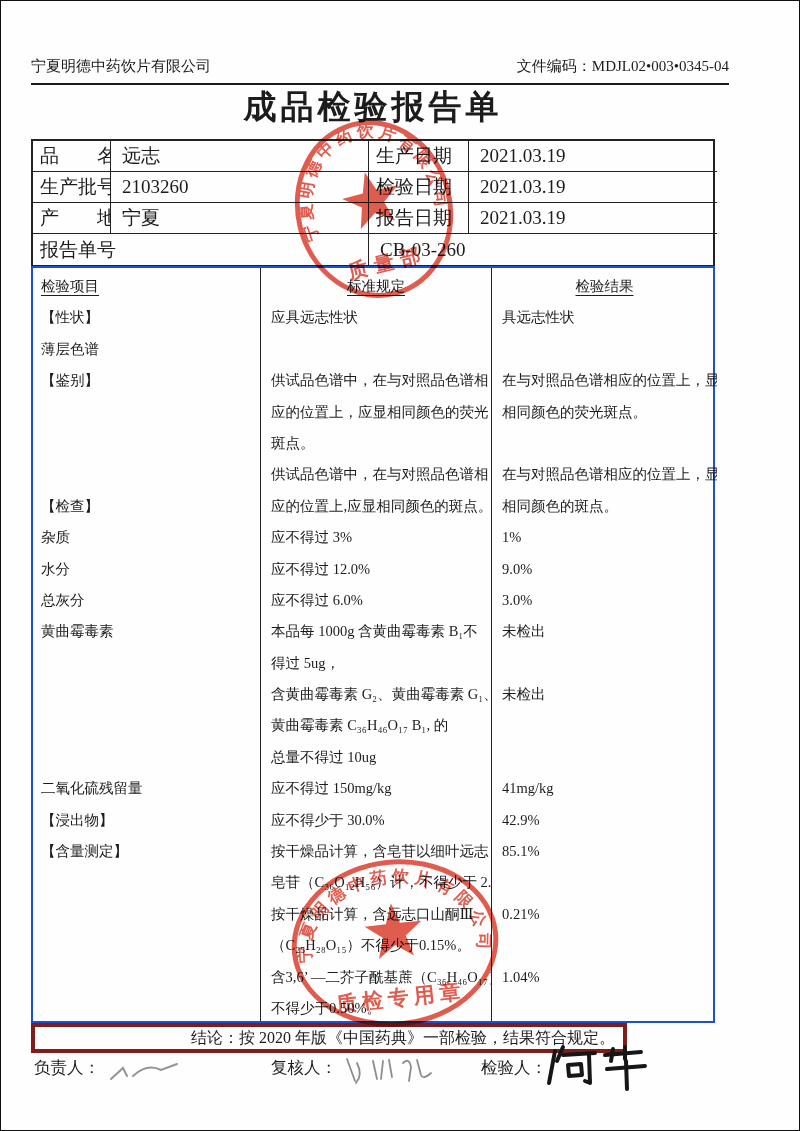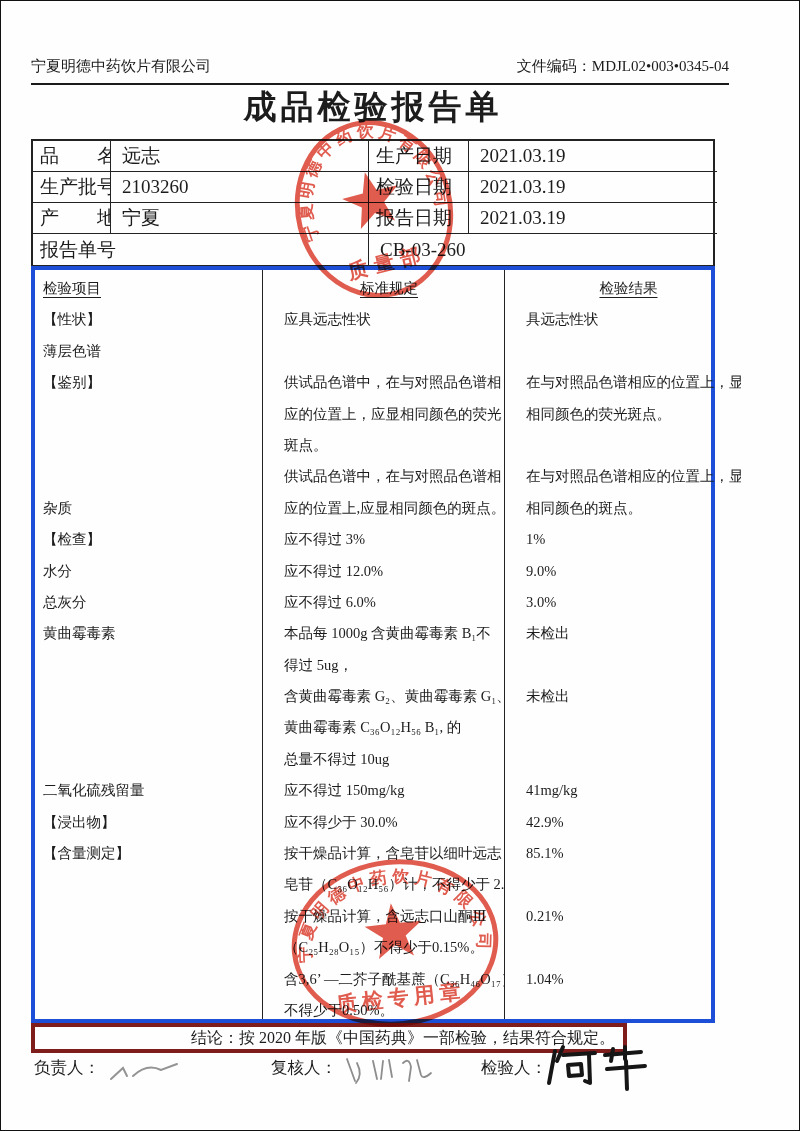--- a/index.html
+++ b/index.html
@@ -29,21 +29,21 @@
     display:flex; align-items:center; padding:0 7px; white-space:nowrap; overflow:hidden; }
   .info .c.val { padding:0 11px; }
   .info .c.last { border-right:none; }
   .info .c.bot { border-bottom:none; }
   .info .span2a { grid-column:1 / 3; }
   .info .span2b { grid-column:3 / 5; }
   
   .main {
     position:absolute; top:265px; left:30px; width:684px; height:757px;
     display:grid; grid-template-columns:228px 231px 225px;
-    border:4px solid #1d4ed8; font-size:14.5px;gap:11px;
+    border:2px solid #1d4ed8; font-size:14.5px;
   }
   .main .col { border-right:1px solid #222; overflow:hidden; padding-top:3px; }
   .main .col.last { border-right:none; }
   .tline { height:31.4px; line-height:31.4px; padding:0 8px; white-space:nowrap; overflow:hidden; }
   .col-std .tline, .col-res .tline { padding:0 10px; }
   .thead { height:31.4px; line-height:31.4px; white-space:nowrap; }
   .thead span { text-decoration:underline; text-underline-offset:4px; }
   .thead.left { padding:0 8px; text-align:left; }
   .thead.center { text-align:center; }
   
@@ -94,22 +94,22 @@
 
   <div class="main">
     <div class="col col-item">
       <div class="thead left"><span>检验项目</span></div>
     <div class="tline">【性状】</div>
         <div class="tline">薄层色谱</div>
         <div class="tline">【鉴别】</div>
         <div class="tline"></div>
         <div class="tline"></div>
         <div class="tline"></div>
+        <div class="tline">【检查】</div>
         <div class="tline">杂质</div>
-        <div class="tline">【检查】</div>
         <div class="tline">水分</div>
         <div class="tline">总灰分</div>
         <div class="tline">黄曲霉毒素</div>
         <div class="tline"></div>
         <div class="tline"></div>
         <div class="tline"></div>
         <div class="tline"></div>
         <div class="tline">二氧化硫残留量</div>
         <div class="tline">【浸出物】</div>
         <div class="tline">【含量测定】</div>
@@ -127,21 +127,21 @@
         <div class="tline">应的位置上，应显相同颜色的荧光</div>
         <div class="tline">斑点。</div>
         <div class="tline">供试品色谱中，在与对照品色谱相</div>
         <div class="tline">应的位置上,应显相同颜色的斑点。</div>
         <div class="tline">应不得过 3%</div>
         <div class="tline">应不得过 12.0%</div>
         <div class="tline">应不得过 6.0%</div>
         <div class="tline">本品每 1000g 含黄曲霉毒素 B₁不</div>
         <div class="tline">得过 5ug，</div>
         <div class="tline">含黄曲霉毒素 G₂、黄曲霉毒素 G₁、</div>
-        <div class="tline">黄曲霉毒素 C₃₆O₁₂H₅₆ B₁, 的</div>
+        <div class="tline">黄曲霉毒素 C₃₆H₄₆O₁₇ B₁, 的</div>
         <div class="tline">总量不得过 10ug</div>
         <div class="tline">应不得过 150mg/kg</div>
         <div class="tline">应不得少于 30.0%</div>
         <div class="tline">按干燥品计算，含皂苷以细叶远志</div>
         <div class="tline">皂苷（C₃₆O₁₂H₅₆）计，不得少于 2.0%。</div>
         <div class="tline">按干燥品计算，含远志口山酮Ⅲ</div>
         <div class="tline">（C₂₅H₂₈O₁₅）不得少于0.15%。</div>
         <div class="tline">含3,6’ —二芥子酰基蔗（C₃₆H₄₆O₁₇）</div>
         <div class="tline">不得少于0.50%。</div>
       </div>

